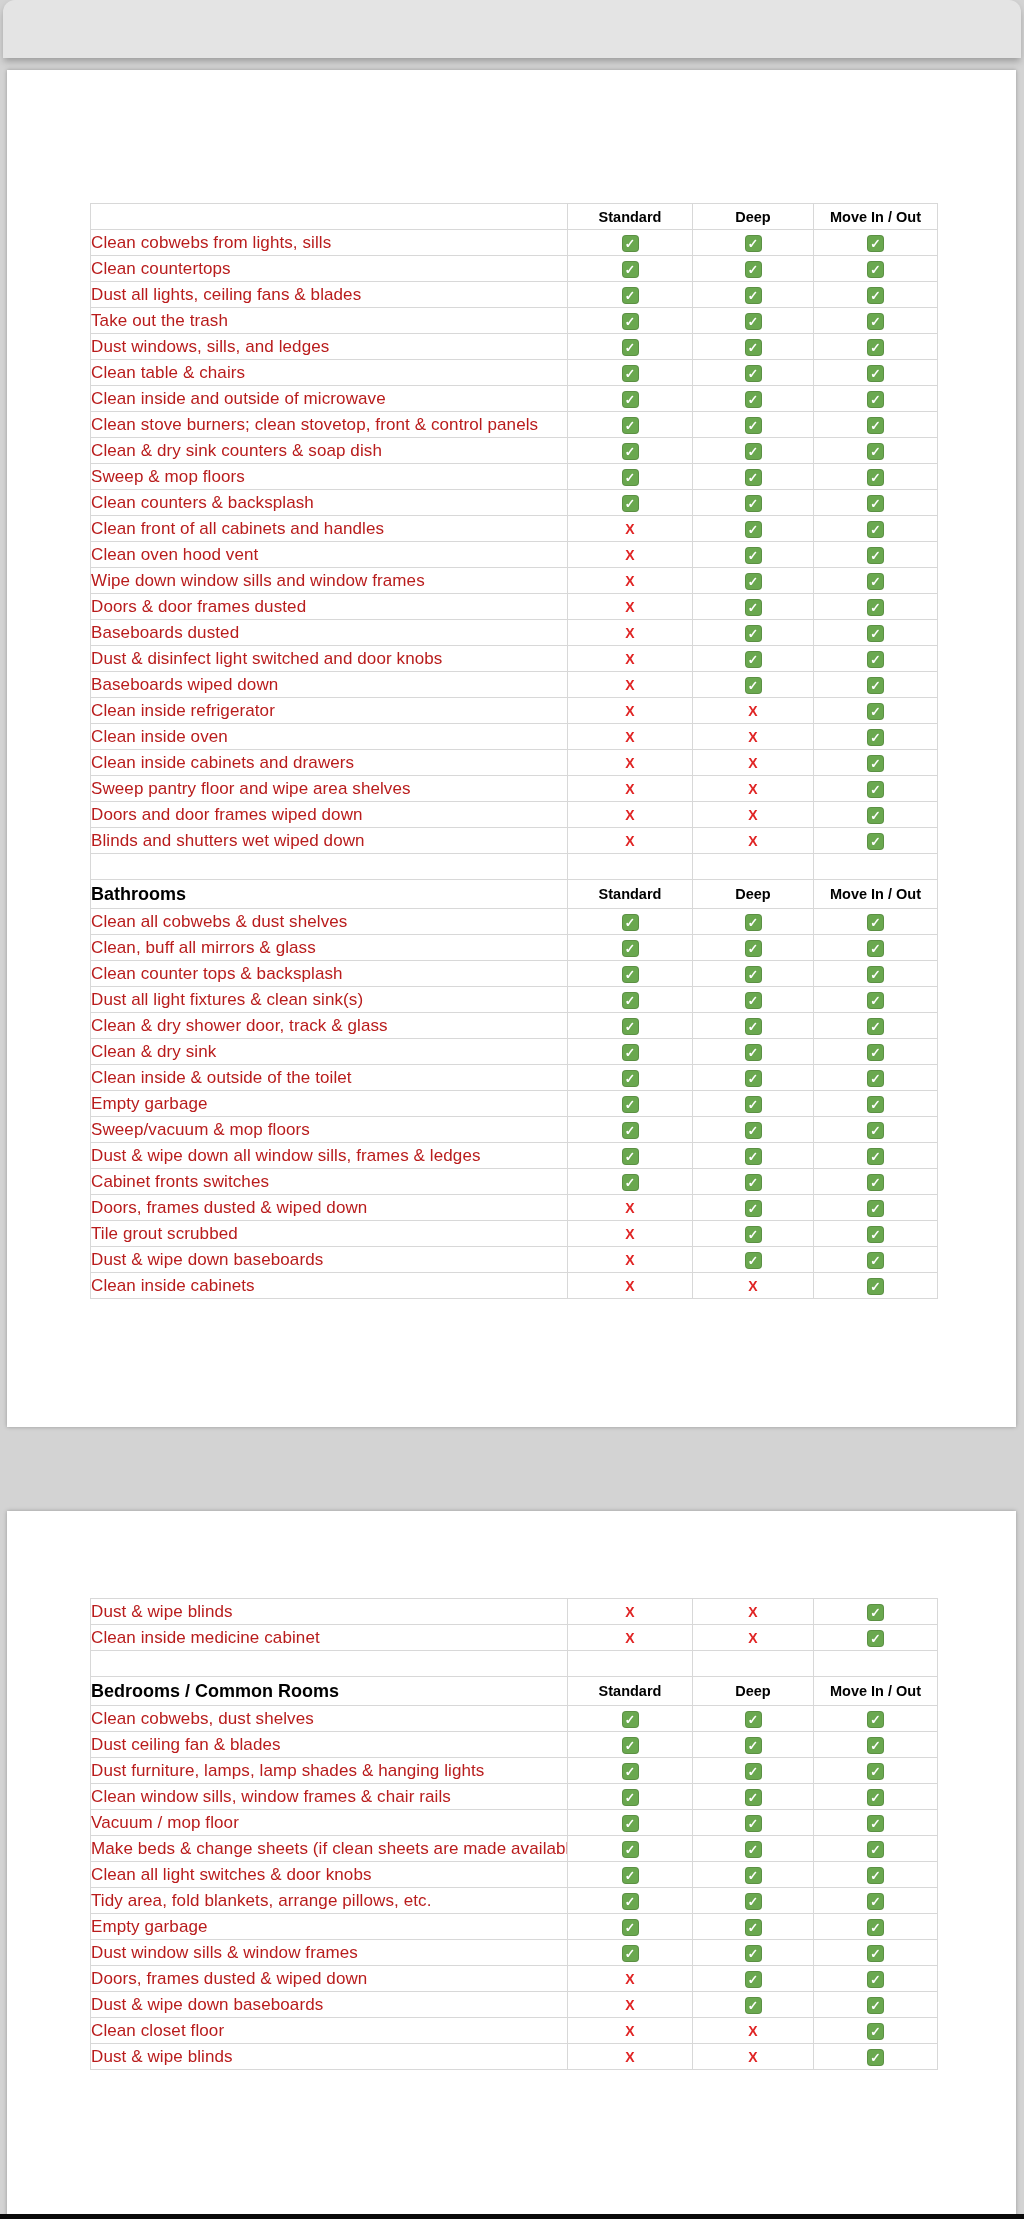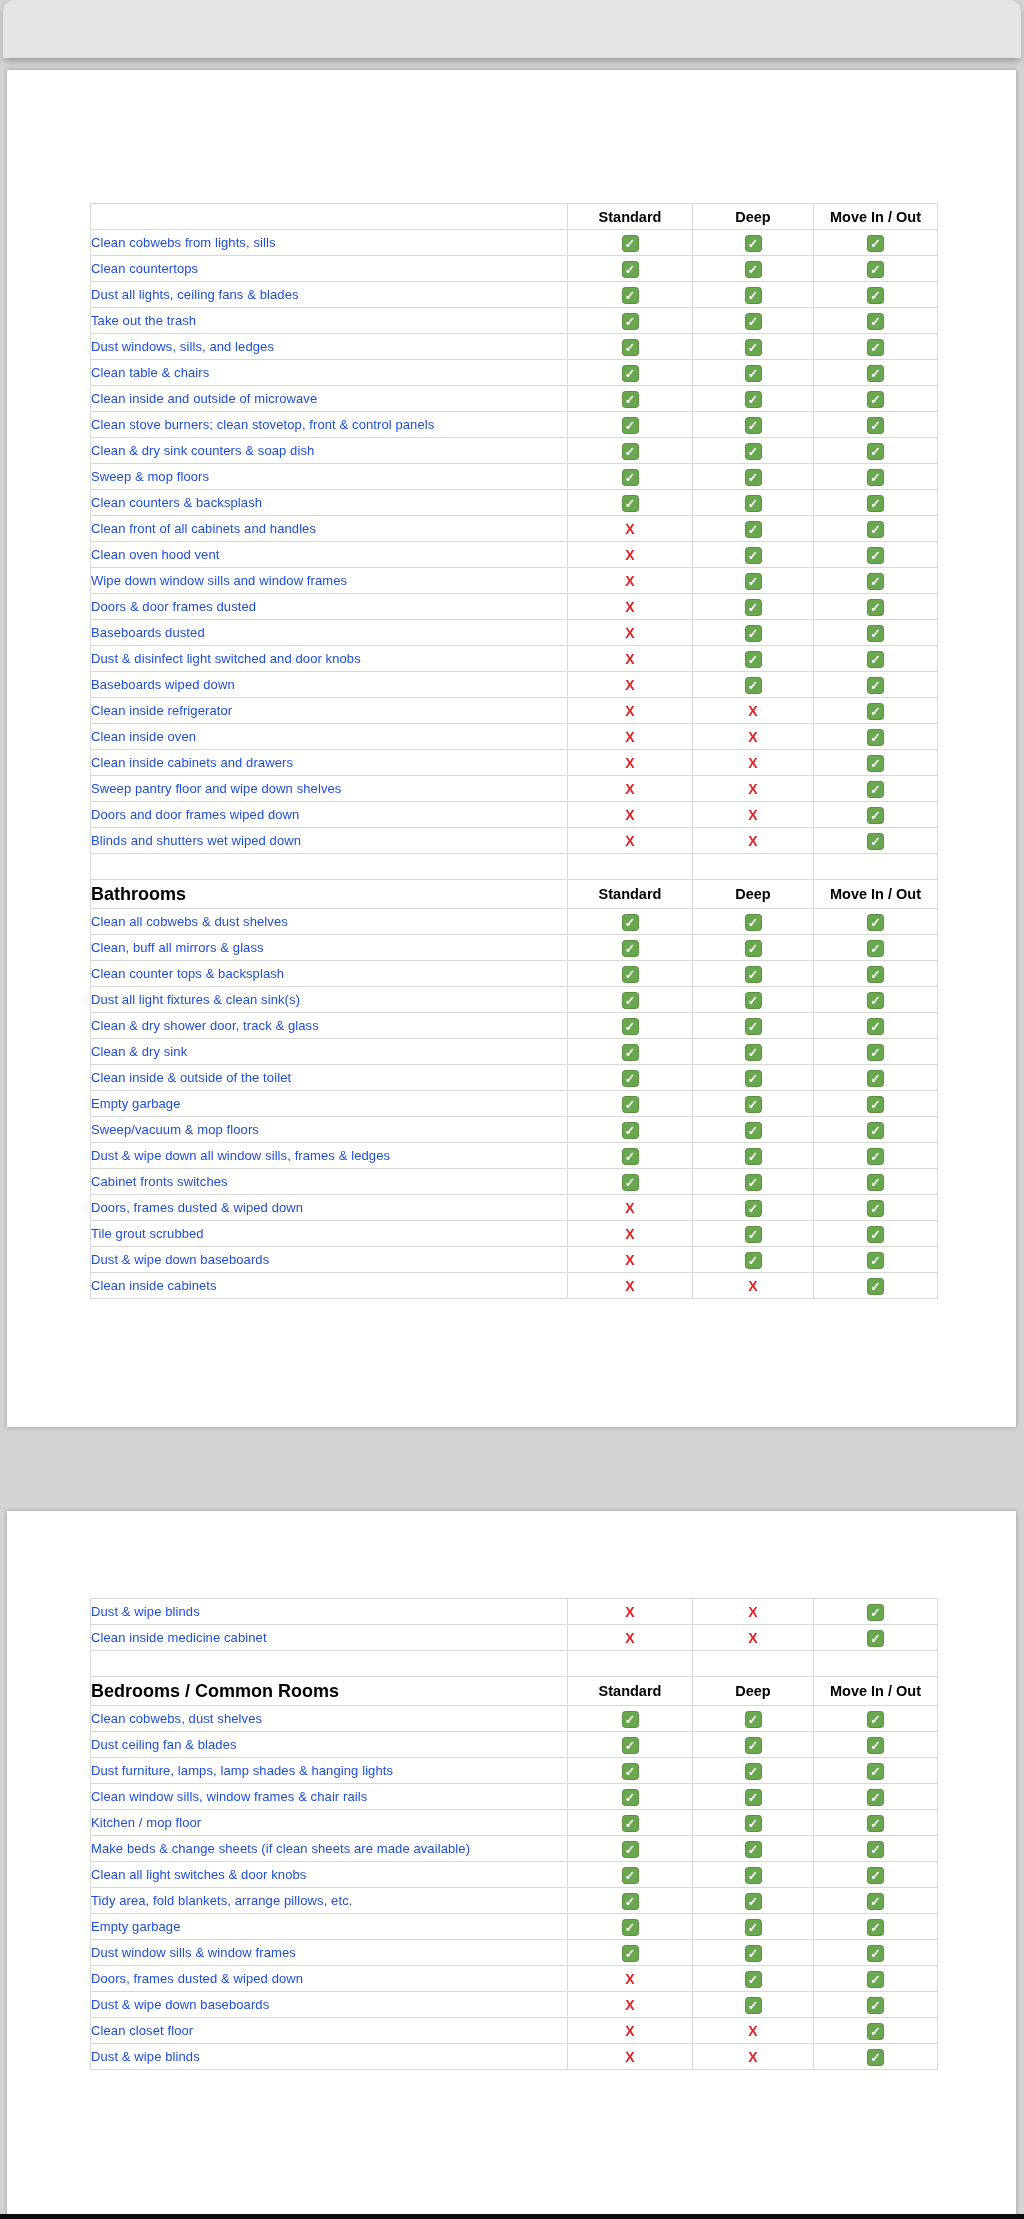--- a/index.html
+++ b/index.html
@@ -30,21 +30,21 @@
   }
   .page-1 table.checklist{top:133px;}
   .page-2 table.checklist{top:87px;}
   table.checklist td{
     border:1px solid #d8d8d8;
     vertical-align:middle;
     overflow:hidden;white-space:nowrap;
     padding:0;
   }
   td.task-cell{
-    font-size:13px;color:#1d4ed8;padding-left:8px;letter-spacing:0.1px;
+    font-size:17px;color:#b91c1c;padding-left:8px;letter-spacing:0.1px;
   }
   td.mark-cell{text-align:center;}
   tr.task-row{height:26px;}
   tr.labels-row{height:26px;}
   tr.spacer-row{height:26px;}
   tr.section-row{height:29px;}
   td.section-title-cell{
     font-size:18px;font-weight:bold;color:#000;padding-left:8px;
   }
   td.col-header-cell{
@@ -202,21 +202,21 @@
           <td class="mark-cell"><span class="xm">X</span></td>
           <td class="mark-cell"><span class="chk">✓</span></td>
         </tr>
         <tr class="task-row">
           <td class="task-cell">Clean inside cabinets and drawers</td>
           <td class="mark-cell"><span class="xm">X</span></td>
           <td class="mark-cell"><span class="xm">X</span></td>
           <td class="mark-cell"><span class="chk">✓</span></td>
         </tr>
         <tr class="task-row">
-          <td class="task-cell">Sweep pantry floor and wipe down shelves</td>
+          <td class="task-cell">Sweep pantry floor and wipe area shelves</td>
           <td class="mark-cell"><span class="xm">X</span></td>
           <td class="mark-cell"><span class="xm">X</span></td>
           <td class="mark-cell"><span class="chk">✓</span></td>
         </tr>
         <tr class="task-row">
           <td class="task-cell">Doors and door frames wiped down</td>
           <td class="mark-cell"><span class="xm">X</span></td>
           <td class="mark-cell"><span class="xm">X</span></td>
           <td class="mark-cell"><span class="chk">✓</span></td>
         </tr>
@@ -383,21 +383,21 @@
           <td class="mark-cell"><span class="chk">✓</span></td>
           <td class="mark-cell"><span class="chk">✓</span></td>
         </tr>
         <tr class="task-row">
           <td class="task-cell">Clean window sills, window frames &amp; chair rails</td>
           <td class="mark-cell"><span class="chk">✓</span></td>
           <td class="mark-cell"><span class="chk">✓</span></td>
           <td class="mark-cell"><span class="chk">✓</span></td>
         </tr>
         <tr class="task-row">
-          <td class="task-cell">Kitchen / mop floor</td>
+          <td class="task-cell">Vacuum / mop floor</td>
           <td class="mark-cell"><span class="chk">✓</span></td>
           <td class="mark-cell"><span class="chk">✓</span></td>
           <td class="mark-cell"><span class="chk">✓</span></td>
         </tr>
         <tr class="task-row">
           <td class="task-cell">Make beds &amp; change sheets (if clean sheets are made available)</td>
           <td class="mark-cell"><span class="chk">✓</span></td>
           <td class="mark-cell"><span class="chk">✓</span></td>
           <td class="mark-cell"><span class="chk">✓</span></td>
         </tr>

